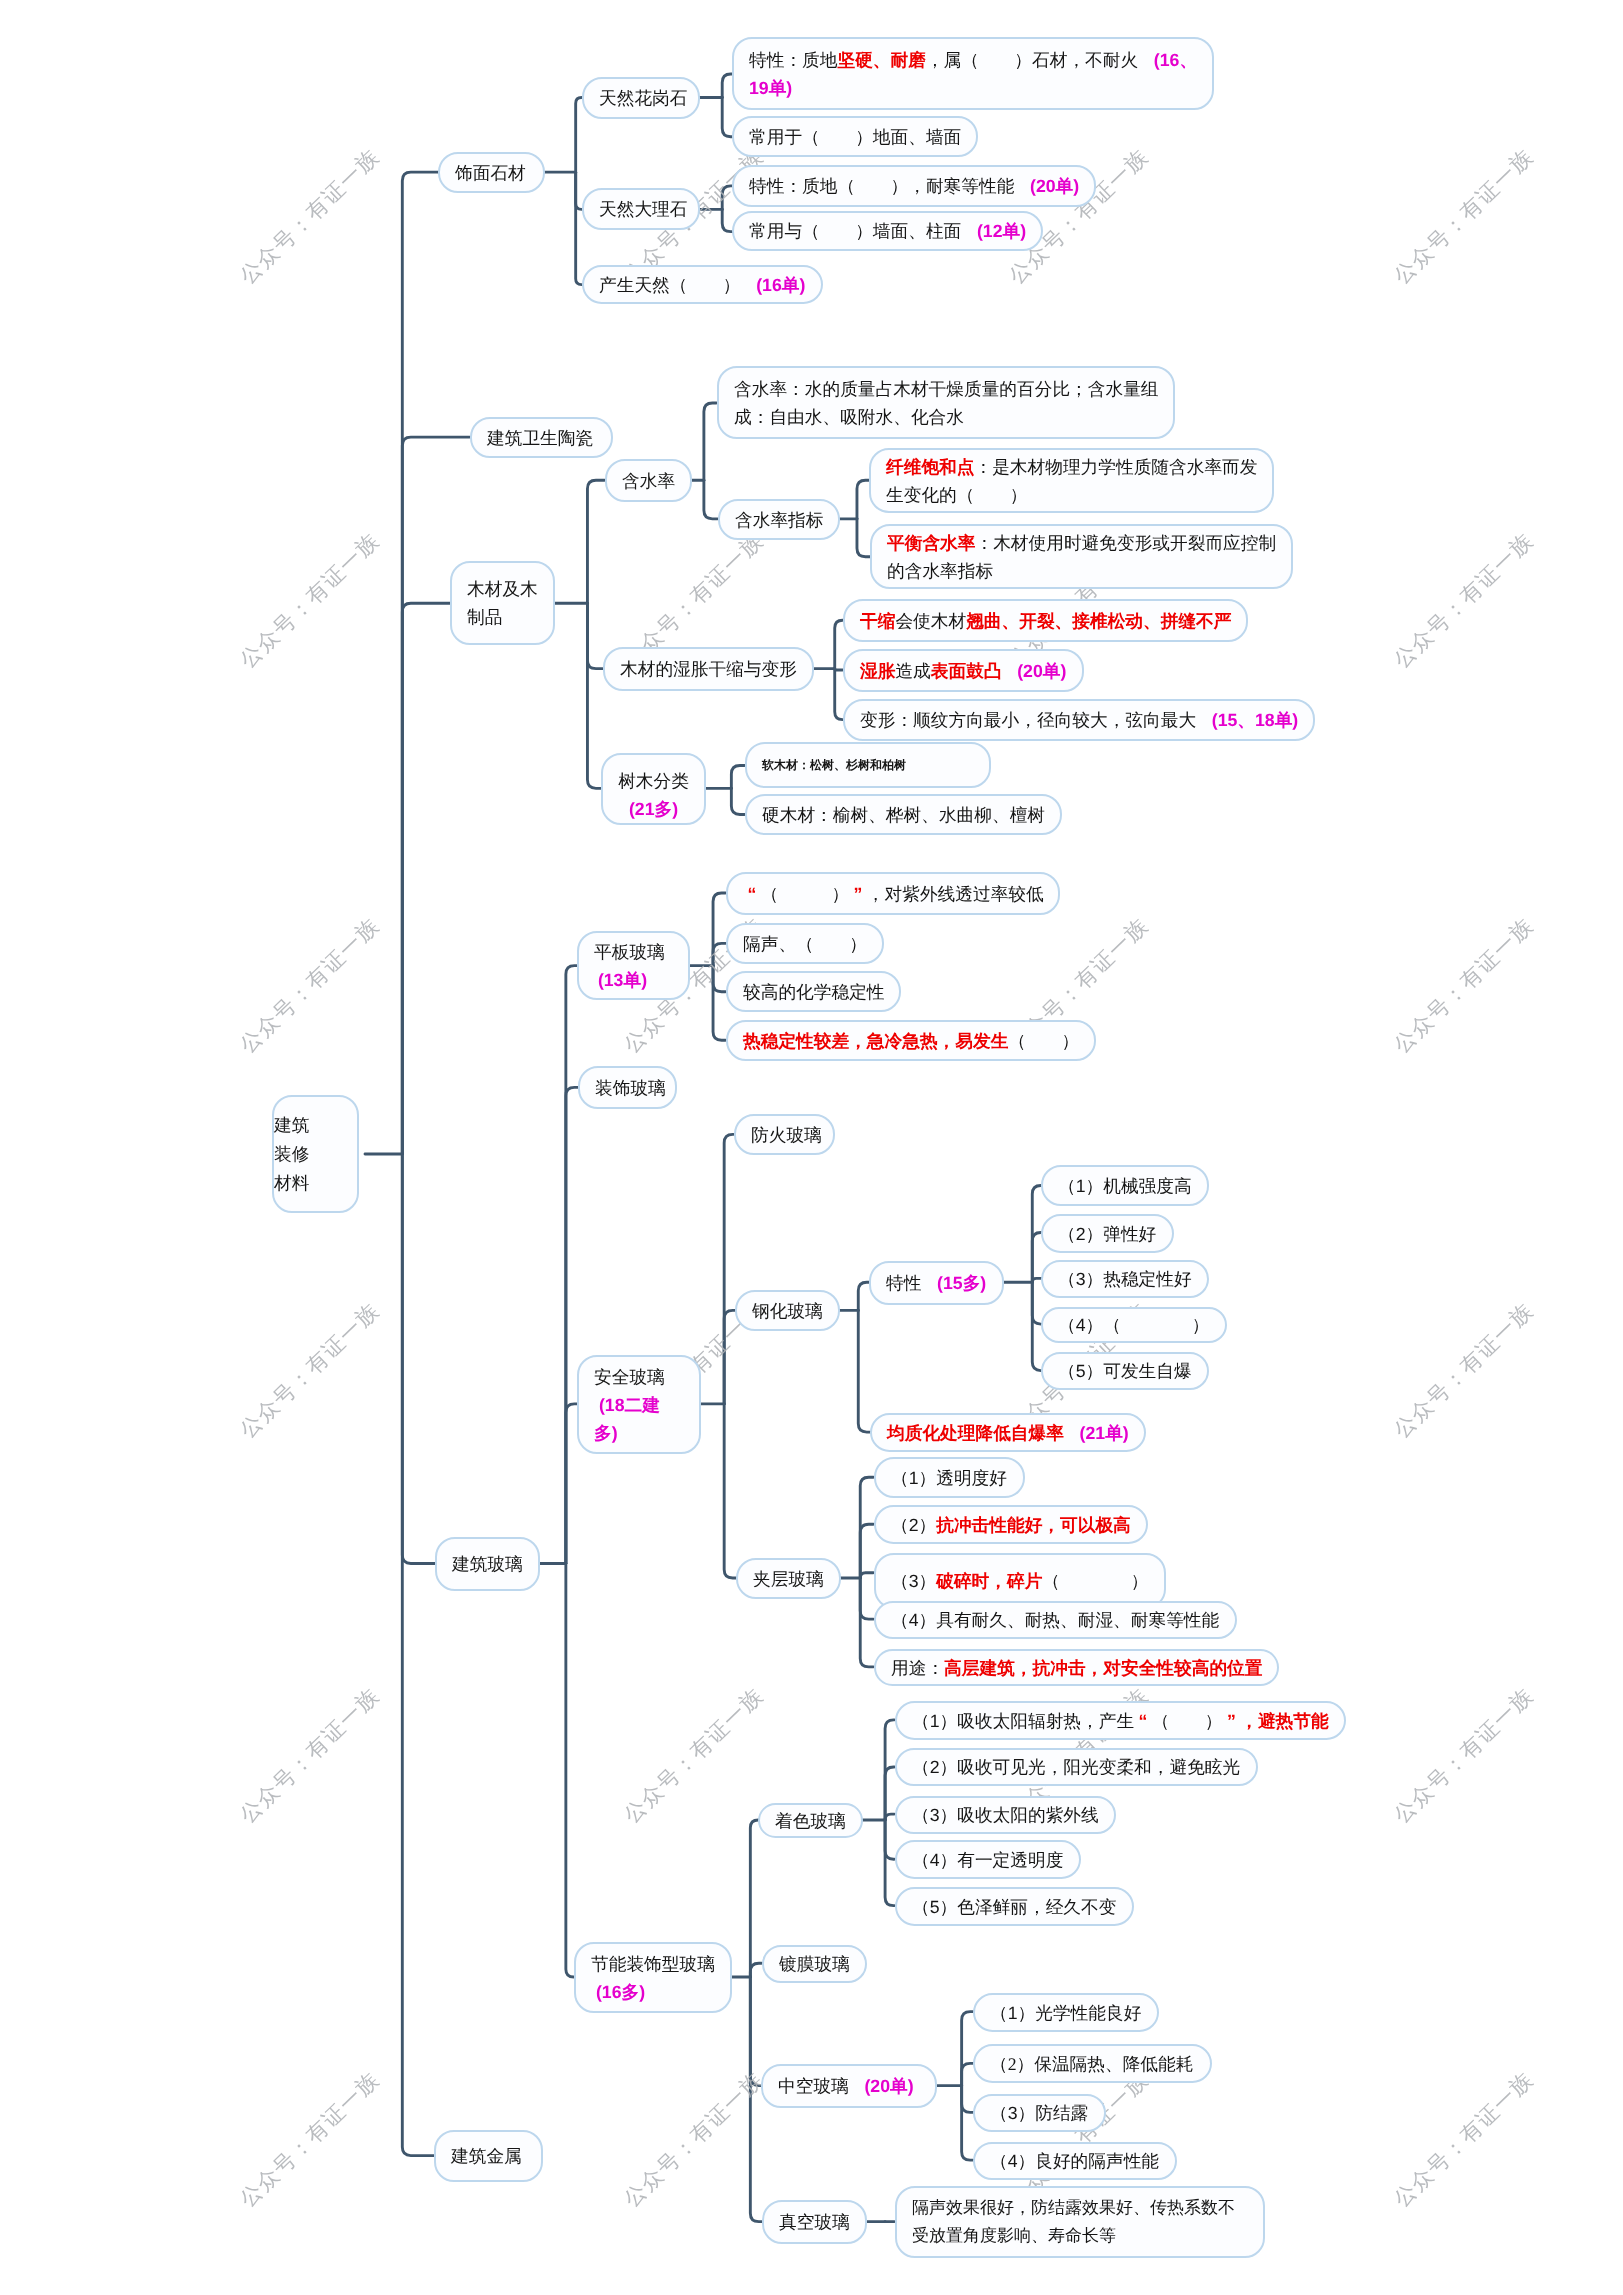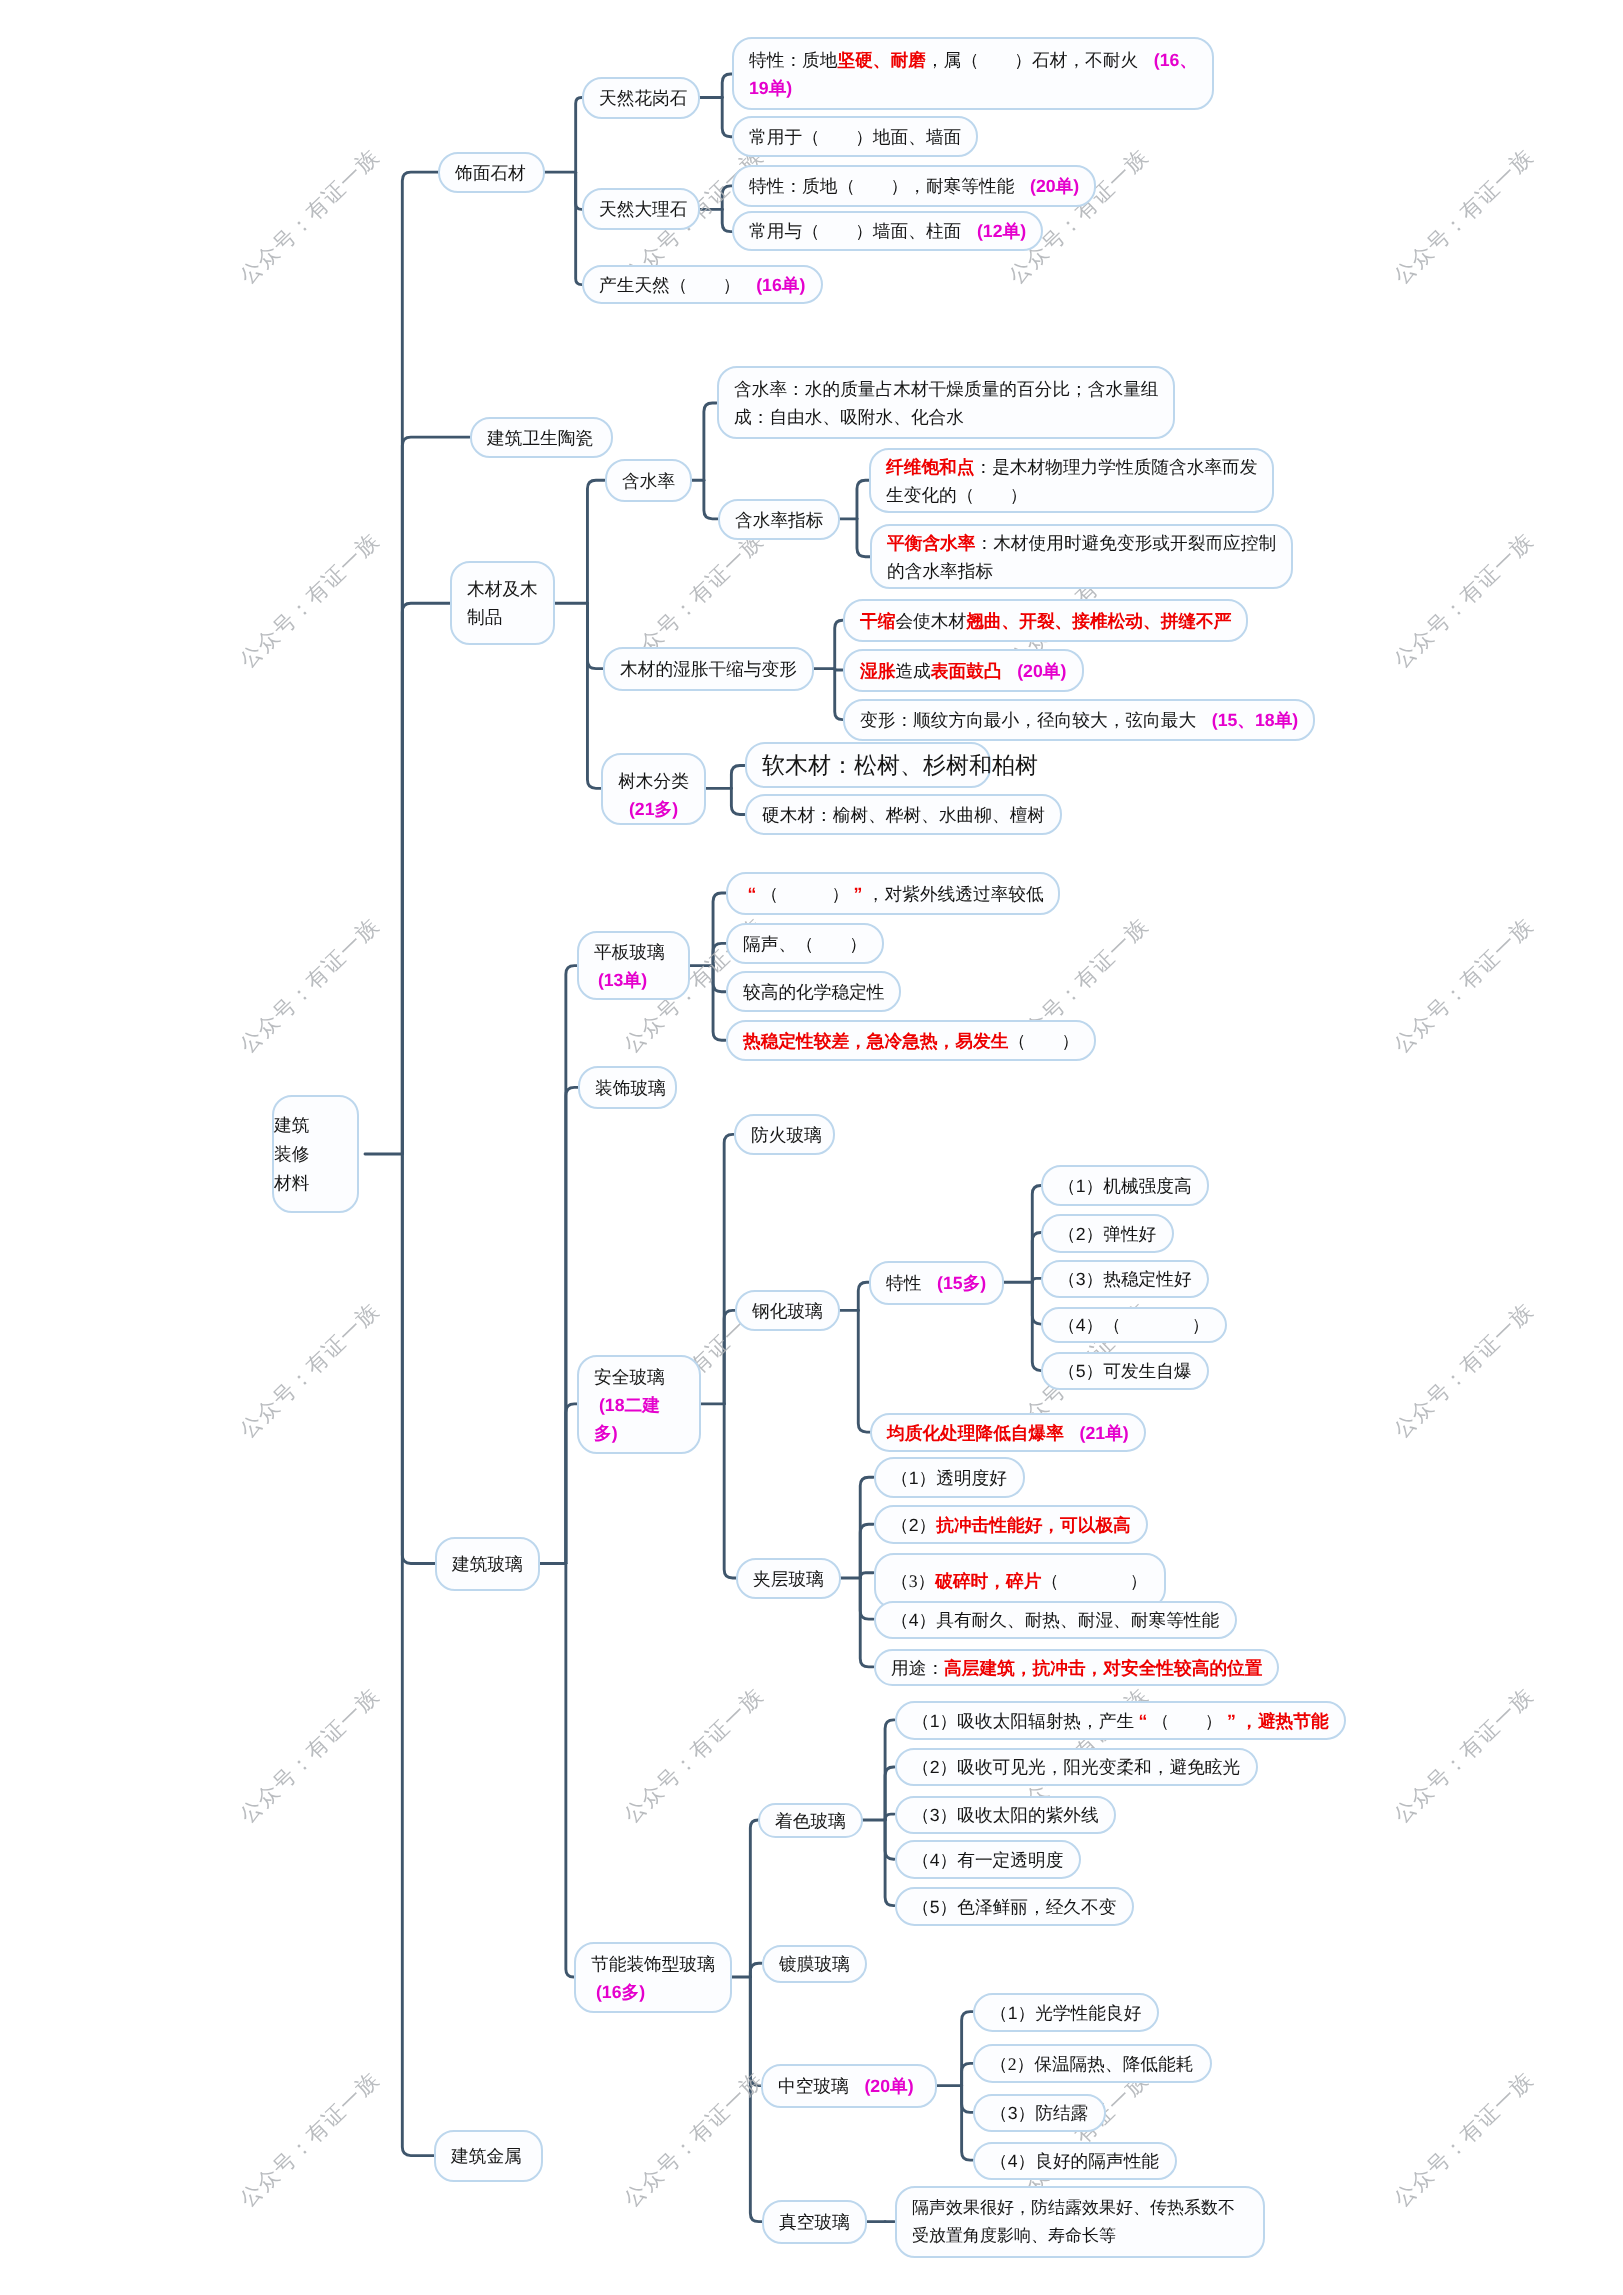--- a/index.html
+++ b/index.html
@@ -212,21 +212,21 @@
       </div>
       <div class="node" style="left: 843px; top: 599px; width: 405px; height: 43px; font-size: 17.7px; line-height: 28px; padding-left: 15px; padding-right: 15px;">
         <span><span class="r">干缩</span><span>会使木材</span><span class="r">翘曲、开裂、接椎松动、拼缝不严</span></span>
       </div>
       <div class="node" style="left: 843px; top: 649px; width: 241px; height: 43px; font-size: 17.7px; line-height: 28px; padding-left: 15px; padding-right: 15px;">
         <span><span class="r">湿胀</span><span>造成</span><span class="r">表面鼓凸</span><span style="display: inline-block; width: 15.7px;"></span><span class="m">(20单)</span></span>
       </div>
       <div class="node" style="left: 843px; top: 699px; width: 472px; height: 42px; font-size: 17.7px; line-height: 28px; padding-left: 15px; padding-right: 15px;">
         <span><span>变形：顺纹方向最小，径向较大，弦向最大</span><span style="display: inline-block; width: 15.7px;"></span><span class="m">(15、18单)</span></span>
       </div>
-      <div class="node" style="left: 745px; top: 742px; width: 246px; height: 46px; font-size: 23px; line-height: 28px; padding-left: 15px; padding-right: 15px;">
+      <div class="node" style="left: 745px; top: 742px; width: 246px; height: 46px; font-size: 12px; line-height: 28px; padding-left: 15px; padding-right: 15px; font-weight: bold;">
         <span><span>软木材：松树、杉树和柏树</span></span>
       </div>
       <div class="node" style="left: 745px; top: 794px; width: 317px; height: 41px; font-size: 17.7px; line-height: 28px; padding-left: 15px; padding-right: 15px;">
         <span><span>硬木材：榆树、桦树、水曲柳、檀树</span></span>
       </div>
       <div class="node" style="left: 577px; top: 931px; width: 113px; height: 69px; font-size: 17.7px; line-height: 28px; padding-left: 15px; padding-right: 15px;">
         <span><span>平板玻璃
 </span><span style="display: inline-block; width: 3.9px;"></span><span class="m">(13单)</span></span>
       </div>
       <div class="node" style="left: 578px; top: 1066px; width: 99px; height: 43px; font-size: 17.7px; line-height: 28px; padding-left: 15px; padding-right: 15px;">
@@ -282,21 +282,21 @@
       </div>
       <div class="node" style="left: 1041px; top: 1352px; width: 168px; height: 38px; font-size: 17.7px; line-height: 28px; padding-left: 15px; padding-right: 15px;">
         <span><span>（5）可发生自爆</span></span>
       </div>
       <div class="node" style="left: 874px; top: 1457px; width: 151px; height: 41px; font-size: 17.7px; line-height: 28px; padding-left: 15px; padding-right: 15px;">
         <span><span>（1）透明度好</span></span>
       </div>
       <div class="node" style="left: 874px; top: 1505px; width: 274px; height: 39px; font-size: 17.7px; line-height: 28px; padding-left: 15px; padding-right: 15px;">
         <span><span>（2）</span><span class="r">抗冲击性能好，可以极高</span></span>
       </div>
-      <div class="node" style="left: 874px; top: 1553px; width: 292px; height: 56px; font-size: 17.7px; line-height: 28px; padding-left: 15px; padding-right: 15px; font-family: Liberation Serif, serif;">
+      <div class="node" style="left: 874px; top: 1553px; width: 292px; height: 56px; font-size: 17.7px; line-height: 28px; padding-left: 15px; padding-right: 15px;">
         <span><span>（3）</span><span class="r">破碎时，碎片</span><span>（　　　　）</span></span>
       </div>
       <div class="node" style="left: 874px; top: 1601px; width: 363px; height: 38px; font-size: 17.7px; line-height: 28px; padding-left: 15px; padding-right: 15px;">
         <span><span>（4）具有耐久、耐热、耐湿、耐寒等性能</span></span>
       </div>
       <div class="node" style="left: 874px; top: 1649px; width: 405px; height: 37px; font-size: 17.7px; line-height: 28px; padding-left: 15px; padding-right: 15px;">
         <span><span>用途：</span><span class="r">高层建筑，抗冲击，对安全性较高的位置</span></span>
       </div>
       <div class="node" style="left: 758px; top: 1803px; width: 105px; height: 35px; font-size: 17.7px; line-height: 28px; padding-left: 15px; padding-right: 15px;">
         <span><span>着色玻璃</span></span>

